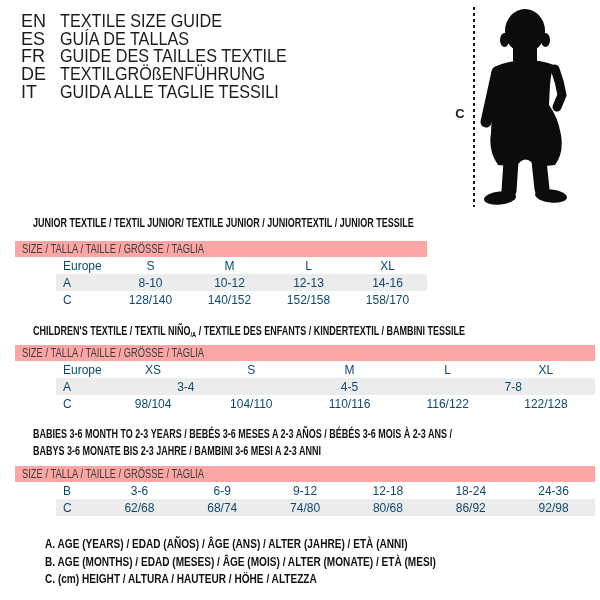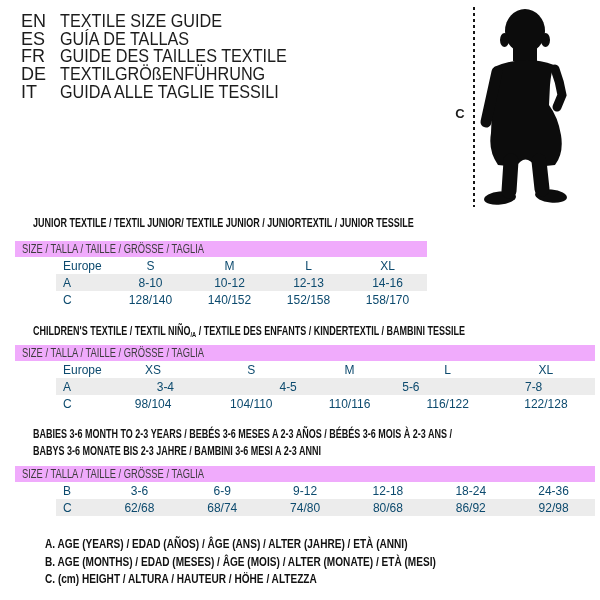--- a/index.html
+++ b/index.html
@@ -22,21 +22,21 @@
   .fig{position:absolute;left:450px;top:4px;width:145px;height:206px;}
   .dash-line{position:absolute;left:23px;top:3px;width:2px;height:200px;
     background:repeating-linear-gradient(to bottom,#161616 0 3px,transparent 3px 6px);}
   .c-label{position:absolute;left:1px;top:102px;width:18px;text-align:center;
     font-size:13px;font-weight:700;}
   .baby-svg{position:absolute;left:28px;top:1px;}
 
   
   .tbl-title{position:absolute;left:33px;font-size:12.5px;font-weight:700;color:#111;}
   .tbl{position:absolute;left:15px;}
-  .size-bar{height:16px;background:#f0abfc;color:#3d3d3d;font-size:12px;line-height:16px;
+  .size-bar{height:16px;background:#fca5a5;color:#3d3d3d;font-size:12px;line-height:16px;
     padding-left:7px;box-sizing:border-box;}
   .trow{display:flex;align-items:center;height:17px;font-size:12px;color:#0c4a6e;margin-left:41px;}
   .trow.shaded{background:#ececec;}
   .tlabel{padding-left:7px;box-sizing:border-box;flex:0 0 auto;}
   .tcell{flex:1 1 0;text-align:center;}
 
   .t1-title{top:216px;} .t1{top:241px;width:412px;} .t1 .tlabel{width:55px;}
   .t2-title{top:324px;} .t2{top:345px;width:580px;} .t2 .tlabel{width:48px;}
   .t3-title{top:426px;line-height:17px;} .t3{top:466px;width:580px;} .t3 .tlabel{width:42px;}
   .subsc{font-size:8px;vertical-align:-2px;}
@@ -137,21 +137,20 @@
       <span class="tcell">XS</span>
       <span class="tcell">S</span>
       <span class="tcell">M</span>
       <span class="tcell">L</span>
       <span class="tcell">XL</span>
     </div>
     <div class="trow shaded">
       <span class="tlabel">A</span>
       <span class="tcell">3-4</span>
       <span class="tcell">4-5</span>
-      <span class="tcell">5-6</span>
       <span class="tcell">7-8</span>
     </div>
     <div class="trow">
       <span class="tlabel">C</span>
       <span class="tcell">98/104</span>
       <span class="tcell">104/110</span>
       <span class="tcell">110/116</span>
       <span class="tcell">116/122</span>
       <span class="tcell">122/128</span>
     </div>

